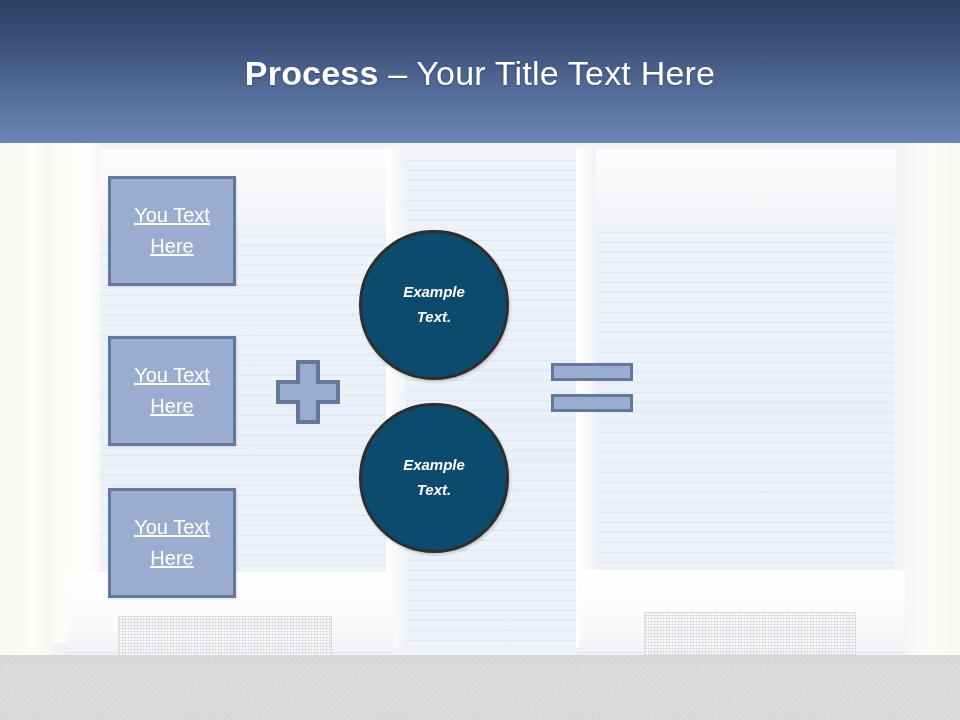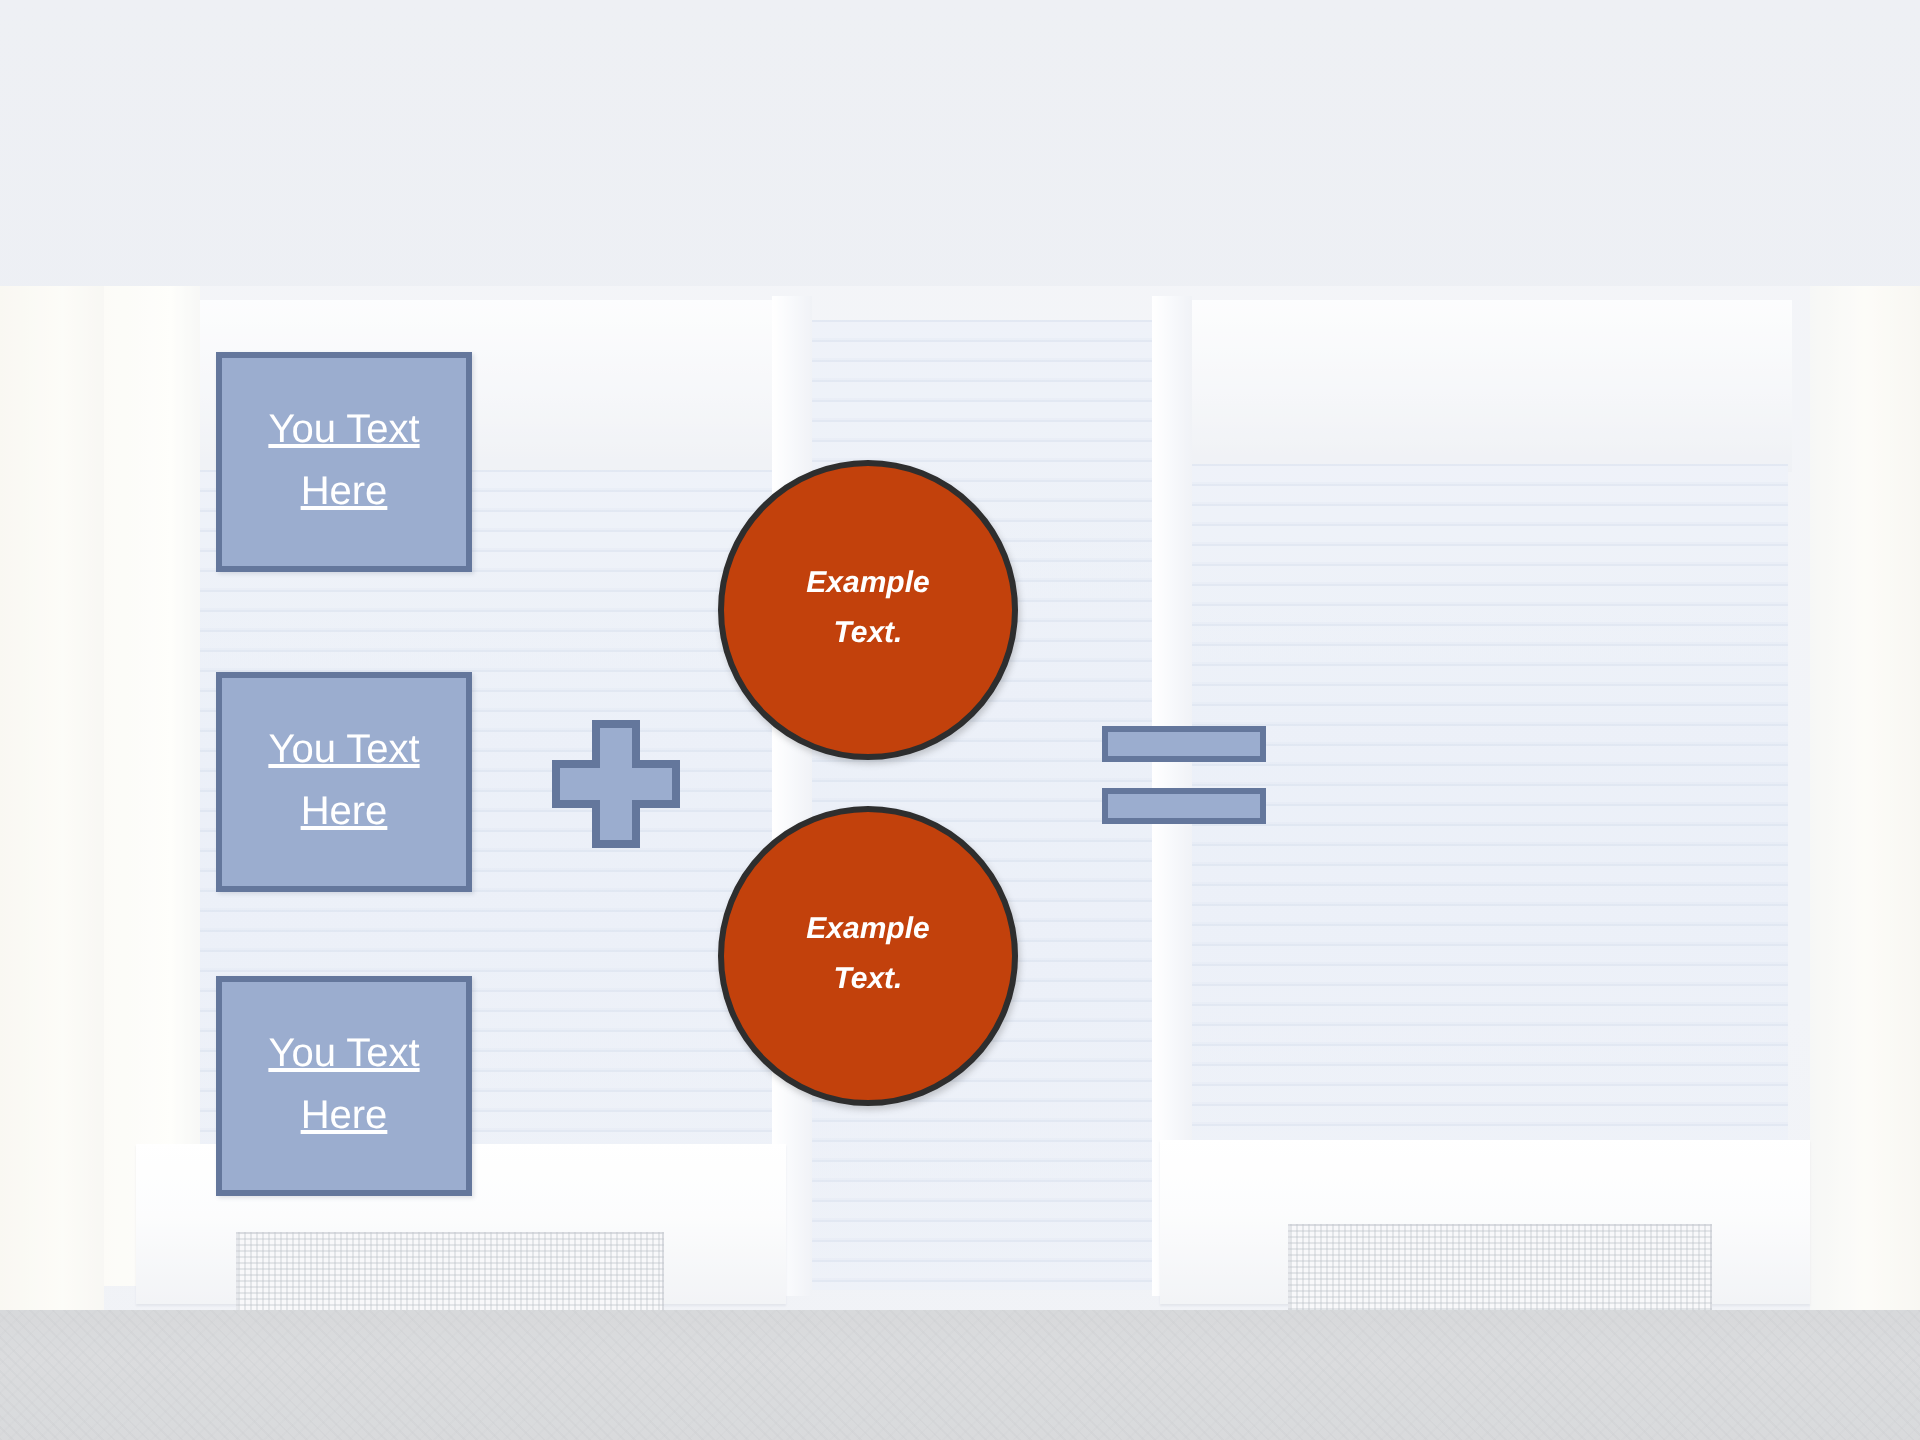--- a/index.html
+++ b/index.html
@@ -150,21 +150,21 @@
     width: 64px; height: 64px;
   }
   .plus-wrap svg { display: block; }
 
   
   .circle {
     position: absolute;
     width: 150px;
     height: 150px;
     border-radius: 50%;
-    background: #c2410c;
+    background: #0c4a6e;
     border: 3px solid #2e2e2e;
     box-sizing: border-box;
     display: flex;
     flex-direction: column;
     align-items: center;
     justify-content: center;
     color: #ffffff;
     font-size: 15px;
     font-weight: 700;
     font-style: italic;
@@ -230,20 +230,25 @@
     <div class="pillar-right"></div>
     <div class="sill sill-1"></div>
     <div class="sill sill-3"></div>
     <div class="vent vent-1"></div>
     <div class="vent vent-3"></div>
     <div class="ground"></div>
     <div class="ground-speckle"></div>
     <div class="bg-wash"></div>
   </div>
 
+  <div class="header">
+    <div class="header-title">
+      <span class="t-bold">Process</span><span> – Your Title Text Here</span>
+    </div>
+  </div>
 
   <div class="blue-box box-1">
     <div>
       <span>You Text</span><br>
       <span>Here</span>
     </div>
   </div>
 
   <div class="blue-box box-2">
     <div>

